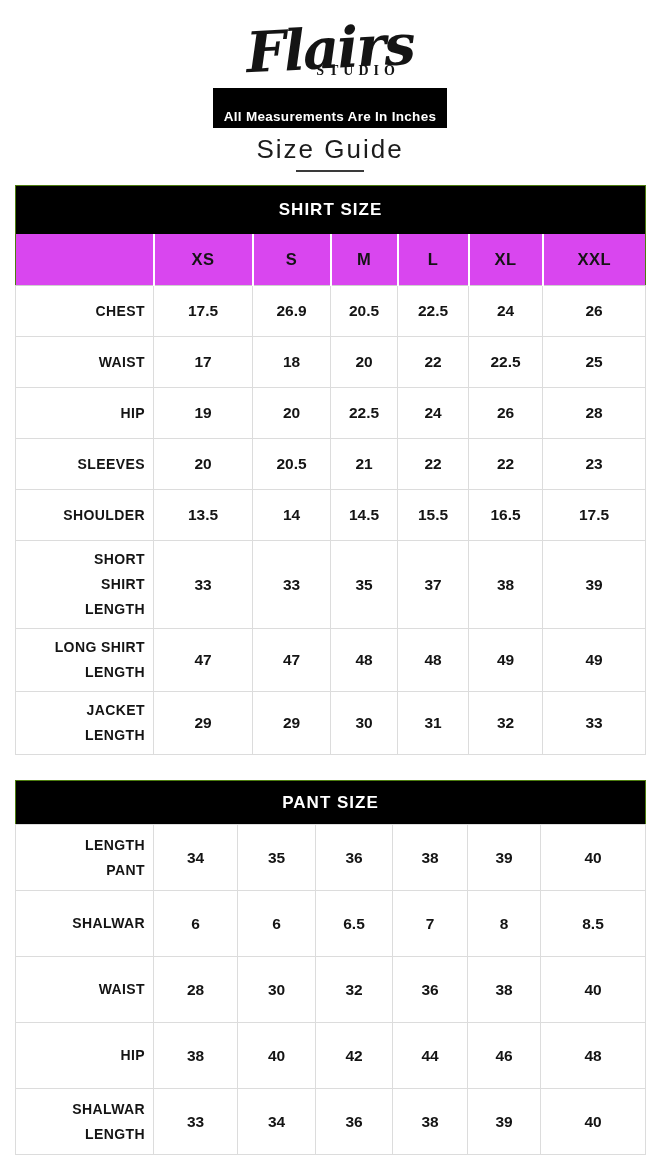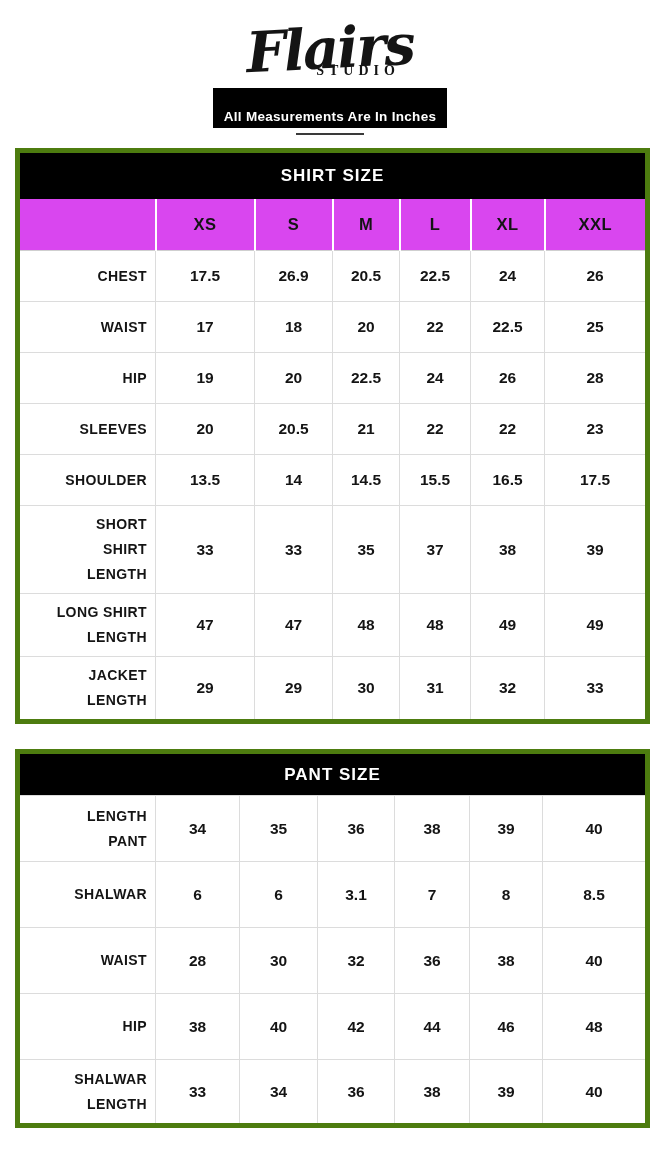--- a/index.html
+++ b/index.html
@@ -55,21 +55,21 @@
     height: 2px;
     background: #3a3a3a;
     margin: 5px auto 0;
   }
 
   
   table.size-table {
     width: 630px;
     border-collapse: collapse;
     table-layout: fixed;
-    border: 5px solid #4d7c0f;
+    border: 1px solid #4d7c0f;
     margin-top: 13px;
   }
   table.size-table.pant { margin-top: 25px; }
 
   th.table-title {
     background: #000000;
     color: #ffffff;
     font-size: 17px;
     font-weight: 700;
     letter-spacing: 1px;
@@ -114,20 +114,21 @@
 
   <div class="logo">
     <div class="brand-script">Flairs</div>
     <div class="brand-sub">STUDIO</div>
   </div>
 
   <div class="banner-wrap">
     <span class="banner">All Measurements Are In Inches</span>
   </div>
 
+  <div class="page-title">Size Guide</div>
   <div class="title-underline"></div>
 
   <table class="size-table shirt">
     <colgroup>
       <col style="width:138px">
         <col style="width:99px">
         <col style="width:78px">
       <col style="width:67px">
         <col style="width:71px">
         <col style="width:74px">
@@ -250,21 +251,21 @@
           <td class="value-cell">35</td>
           <td class="value-cell">36</td>
           <td class="value-cell">38</td>
           <td class="value-cell">39</td>
           <td class="value-cell">40</td>
         </tr>
         <tr>
           <td class="label-cell">SHALWAR</td>
           <td class="value-cell">6</td>
           <td class="value-cell">6</td>
-          <td class="value-cell">3.1</td>
+          <td class="value-cell">6.5</td>
           <td class="value-cell">7</td>
           <td class="value-cell">8</td>
           <td class="value-cell">8.5</td>
         </tr>
         <tr>
           <td class="label-cell">WAIST</td>
           <td class="value-cell">28</td>
           <td class="value-cell">30</td>
           <td class="value-cell">32</td>
           <td class="value-cell">36</td>

